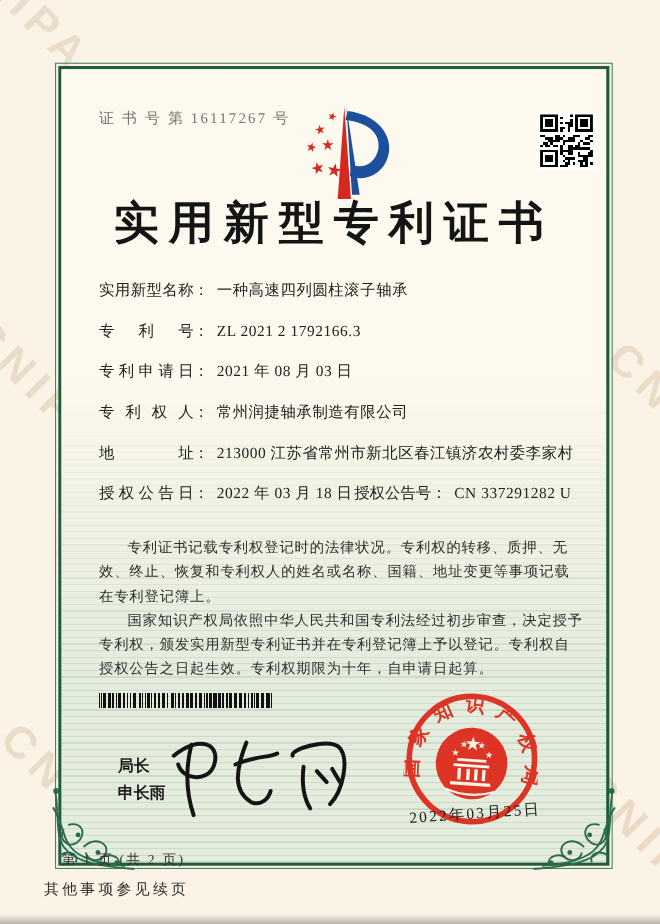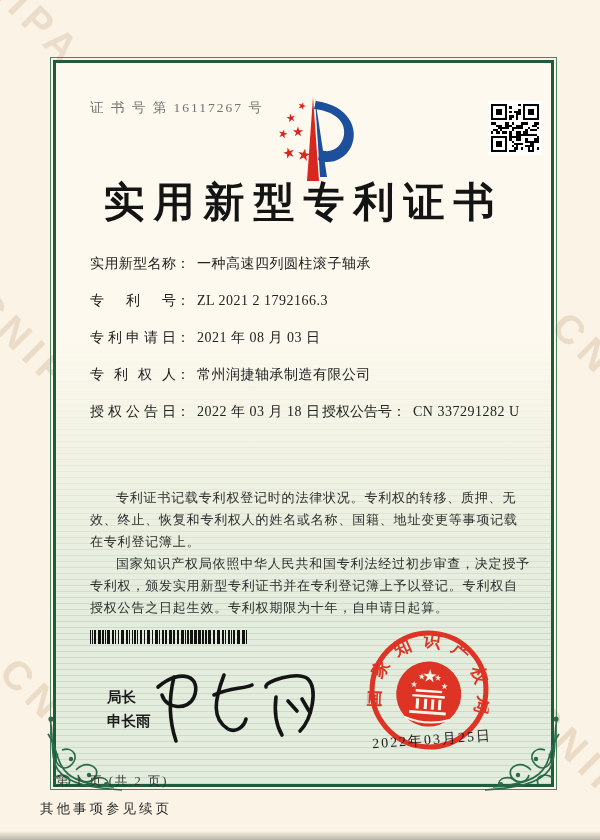--- a/index.html
+++ b/index.html
@@ -258,20 +258,21 @@
               <rect x="2" y="16" width="3" height="3" fill="#000"></rect>
             </svg></div>
 
         <div class="title">实用新型专利证书</div>
 
         <div class="fields">
             <div class="field-row"><span class="flabel">实用新型名称</span><span class="field-colon">：</span><span class="field-value">一种高速四列圆柱滚子轴承</span></div>
             <div class="field-row"><span class="flabel">专利号</span><span class="field-colon">：</span><span class="field-value">ZL 2021 2 1792166.3</span></div>
             <div class="field-row"><span class="flabel">专利申请日</span><span class="field-colon">：</span><span class="field-value">2021 年 08 月 03 日</span></div>
             <div class="field-row"><span class="flabel">专利权人</span><span class="field-colon">：</span><span class="field-value">常州润捷轴承制造有限公司</span></div>
+            <div class="field-row"><span class="flabel">地址</span><span class="field-colon">：</span><span class="field-value">213000 江苏省常州市新北区春江镇济农村委李家村</span></div>
             <div class="field-row"><span class="flabel">授权公告日</span><span class="field-colon">：</span><span class="field-value">2022 年 03 月 18 日</span><span class="pair2"><span class="flabel2">授权公告号</span><span class="field-colon">：</span><span class="field-value">CN 337291282 U</span></span></div>
           </div>
 
         <div class="paras">
             <p>专利证书记载专利权登记时的法律状况。专利权的转移、质押、无效、终止、恢复和专利权人的姓名或名称、国籍、地址变更等事项记载在专利登记簿上。</p>
             <p>国家知识产权局依照中华人民共和国专利法经过初步审查，决定授予专利权，颁发实用新型专利证书并在专利登记簿上予以登记。专利权自授权公告之日起生效。专利权期限为十年，自申请日起算。</p>
           </div>
 
         <div class="barcode"><svg viewBox="0 0 160 14" width="100%" height="100%" shape-rendering="crispEdges">
               <rect x="0" y="0" width="1" height="14" fill="#111"></rect>

